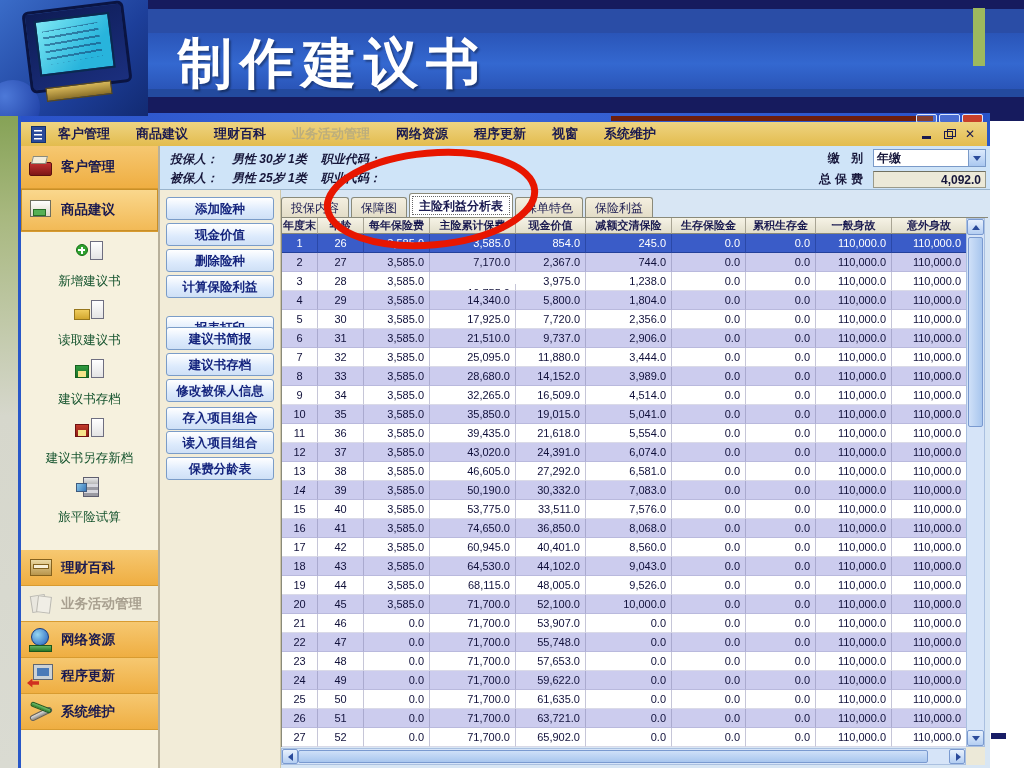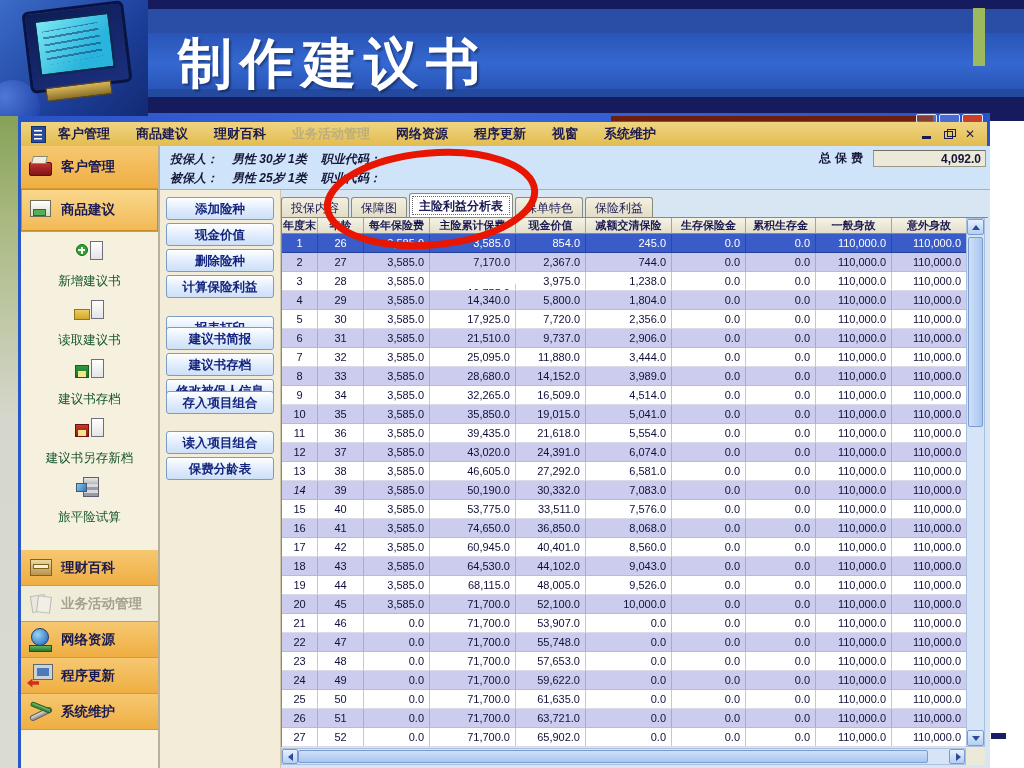--- a/index.html
+++ b/index.html
@@ -234,36 +234,43 @@
 
     <div class="form">
       <div class="form-row r1">
         <span>投保人：</span><span>男性 30岁  1类</span><span>职业代码：</span>
       </div>
       <div class="form-row r2">
         <span>被保人：</span><span>男性 25岁  1类</span><span>职业代码：</span>
       </div>
       <div class="form-right">
         <div class="fr-row">
+          <span class="fr-label">缴 别</span>
+          <div class="combo">
+            <span>年缴</span>
+            <span class="combo-btn"></span>
+          </div>
+        </div>
+        <div class="fr-row">
           <span class="fr-label">总保费</span>
           <div class="field">4,092.0</div>
         </div>
       </div>
     </div>
 
     <div class="btncol" id="btncol">
         <div class="abtn" style="top: 7px;">添加险种</div>
         <div class="abtn" style="top: 33px;">现金价值</div>
         <div class="abtn" style="top: 59px;">删除险种</div>
         <div class="abtn" style="top: 85px;">计算保险利益</div>
         <div class="abtn" style="top: 126px;">报表打印</div>
         <div class="abtn" style="top: 137px;">建议书简报</div>
         <div class="abtn" style="top: 163px;">建议书存档</div>
         <div class="abtn" style="top: 189px;">修改被保人信息</div>
-        <div class="abtn" style="top: 201px;">存入项目组合</div>
+        <div class="abtn" style="top: 217px; font-family: Liberation Mono, monospace;">存入项目组合</div>
         <div class="abtn" style="top: 241px;">读入项目组合</div>
         <div class="abtn" style="top: 267px;">保费分龄表</div>
       </div>
 
     <div class="tabarea">
       <div class="tabs" id="tabs">
           <div class="tab">投保内容</div>
           <div class="tab">保障图</div>
           <div class="tab active">主险利益分析表</div>
           <div class="tab">保单特色</div>

